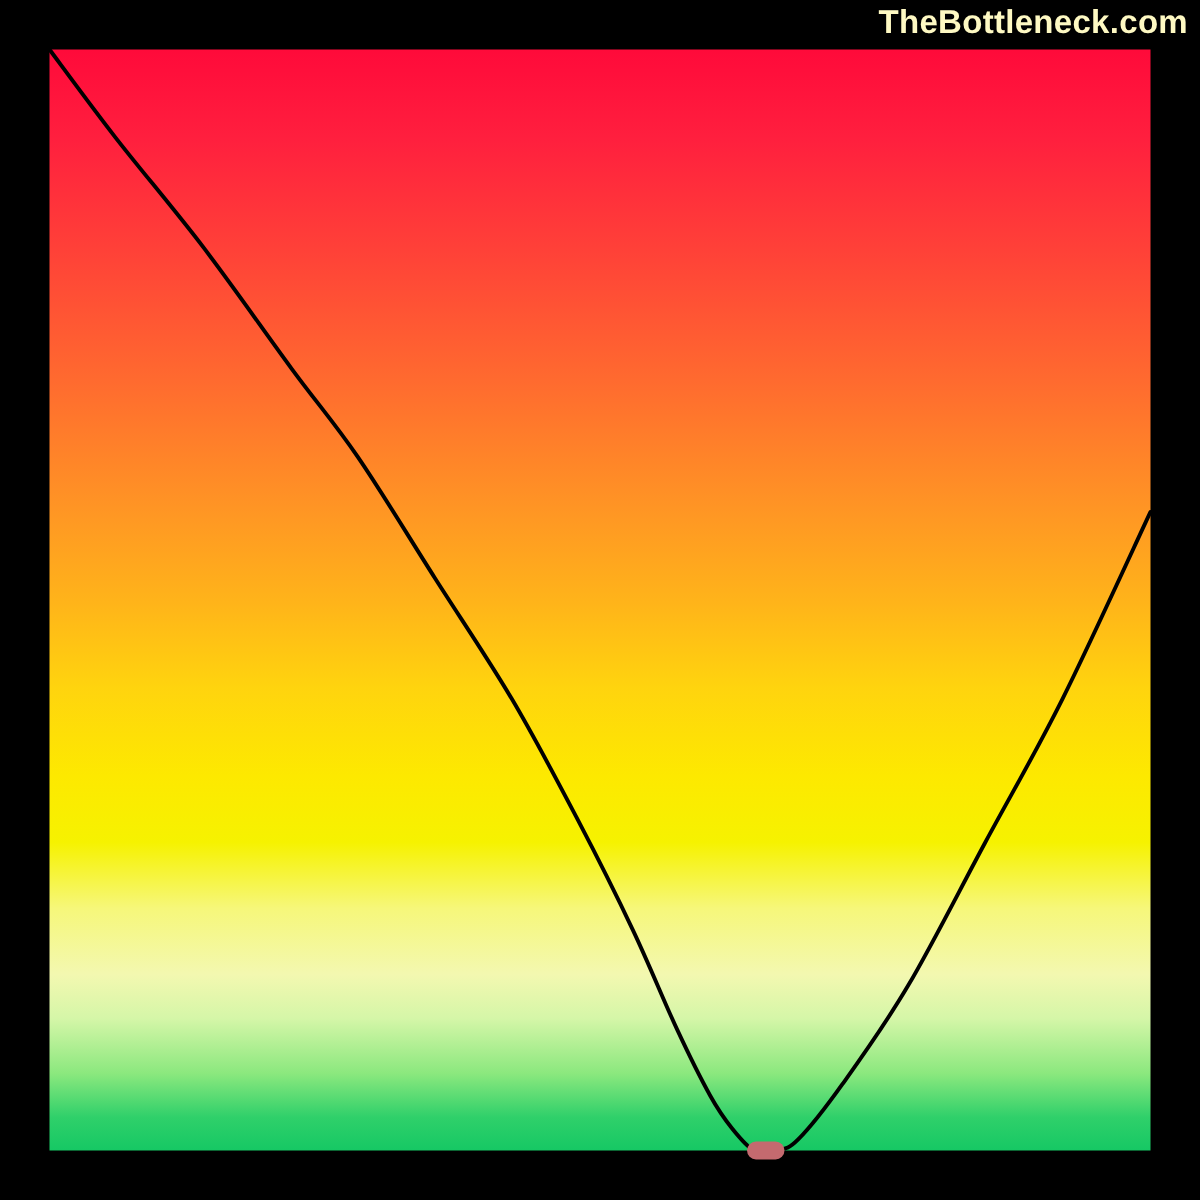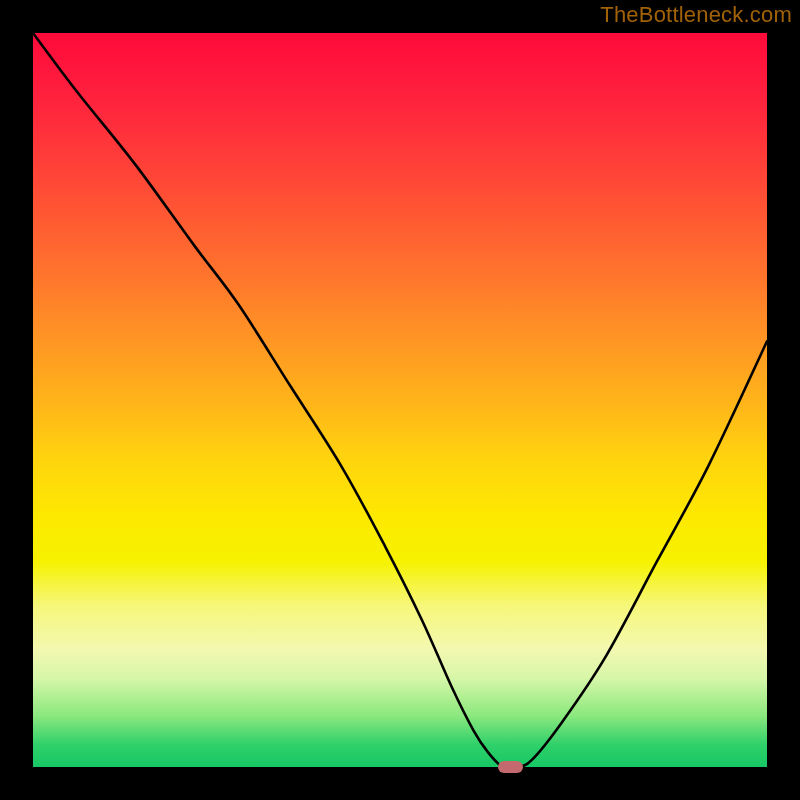--- a/index.html
+++ b/index.html
@@ -1,17 +1,17 @@
 <!DOCTYPE html>
 <html><head>
 <meta charset="utf-8">
 <style>
   html,body{margin:0;padding:0;width:800px;height:800px;background:#000;overflow:hidden;font-family:Arial,Helvetica,sans-serif}
   .wrap{position:relative;width:800px;height:800px}
-  .watermark{position:absolute;top:2px;right:8px;color:#a16207;font-size:22px;font-weight:400;letter-spacing:.2px}
+  .watermark{position:absolute;top:2px;right:8px;color:#fef9c3;font-size:22px;font-weight:700;letter-spacing:.2px}
   .plot{position:absolute;left:33px;top:33px;width:734px;height:734px;background:linear-gradient(to bottom,
     #ff0a3a 0%,  #ff1f3e 8%, #ff4038 18%, #ff6a2f 30%, #ff8f26 40%,
     #ffb31a 50%, #ffd40e 58%, #fde900 66%, #f6f200 72%, #f6f77a 78%,
     #f3f8b0 84%, #d5f6a8 88%, #8be87e 93%, #2fd06a 97%, #16c864 100%)}
   .marker{position:absolute;border-radius:8px}
   svg.curve{position:absolute;left:0;top:0;width:734px;height:734px;overflow:visible}
 </style>
 </head>
 <body>
 <div class="wrap">

